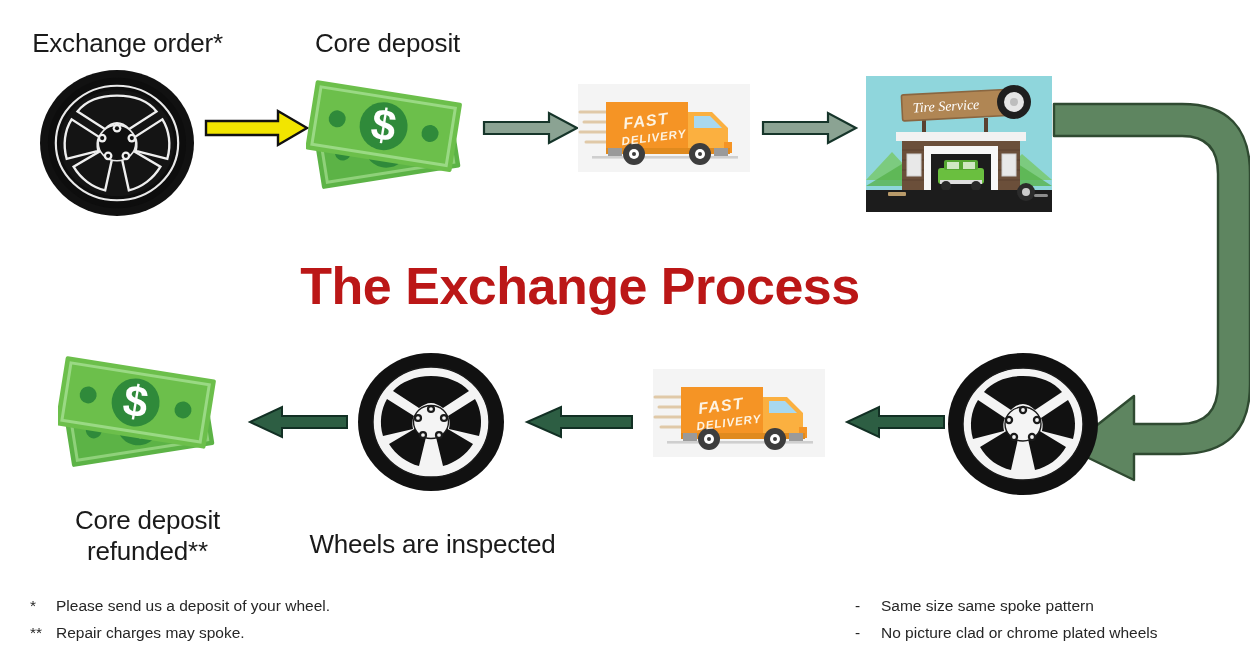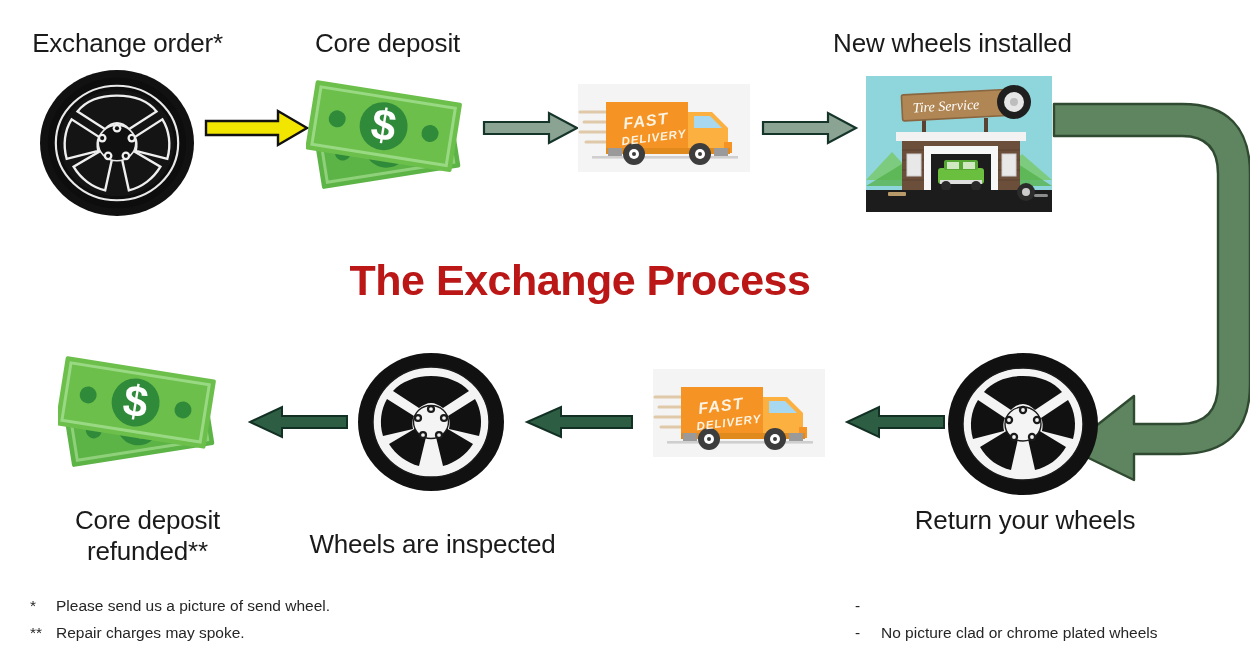--- a/index.html
+++ b/index.html
@@ -25,21 +25,21 @@
   .step-label {
     font-size: 26px;
     color: #1a1a1a;
     line-height: 1.18;
     text-align: center;
     white-space: pre-line;
     font-weight: 400;
     letter-spacing: -0.2px;
   }
   .title {
-    font-size: 43px;
+    font-size: 52px;
     font-weight: bold;
     color: #bb1717;
     letter-spacing: -0.5px;
     text-align: center;
     white-space: nowrap;
   }
   .foot-block {
     font-size: 15.5px;
     color: #262626;
     line-height: 1.75;
@@ -75,21 +75,20 @@
 </style>
 </head>
 <body>
 
 <div id="canvas">
 
   <div class="abs step-label" style="left:0px; top:28px; width:255px;">Exchange order*</div>
 
   <div class="abs step-label" style="left:280px; top:28px; width:215px;">Core deposit</div>
 
-  <div class="abs step-label" style="left:805px; top:28px; width:295px;">New wheels installed</div>
 
   <div class="wheel" style="left:38px; top:68px; width:158px; height:150px;">
     <svg viewBox="0 0 160 152">
       <g>
         <ellipse cx="80" cy="76" rx="78" ry="74" fill="#111111"></ellipse>
         <ellipse cx="80" cy="76" rx="70" ry="66" fill="#0d0d0d"></ellipse>
         <ellipse cx="80" cy="76" rx="62" ry="58" fill="none" stroke="#e9e9e9" stroke-width="2.2"></ellipse>
         <ellipse cx="80" cy="76" rx="58" ry="54" fill="#141414"></ellipse>
 
         <g fill="#efefef">
@@ -300,21 +299,20 @@
       <g fill="#f4f4f4">
         <circle cx="76" cy="58" r="1.9"></circle>
           <circle cx="90" cy="68" r="1.9"></circle>
         <circle cx="85" cy="85" r="1.9"></circle>
           <circle cx="67" cy="85" r="1.9"></circle>
         <circle cx="62" cy="68" r="1.9"></circle>
       </g>
     </svg>
   </div>
 
-  <div class="abs step-label" style="left:885px; top:505px; width:280px;">Return your wheels</div>
 
   <div class="arrow" style="left:845px; top:404px; width:100px; height:36px;">
     <svg viewBox="0 0 100 36" preserveAspectRatio="none">
       <path d="M99 12 L34 12 L34 3 L2 18 L34 33 L34 24 L99 24 Z" fill="#2d5e43" stroke="#123024" stroke-width="2" stroke-linejoin="miter"></path>
     </svg>
   </div>
 
   <div class="truck" style="left:653px; top:369px; width:172px; height:88px;">
     <svg viewBox="0 0 172 88">
       <rect x="0" y="0" width="172" height="88" fill="#f4f4f4"></rect>
@@ -409,31 +407,32 @@
       </g>
     </svg>
   </div>
 
   <div class="abs step-label" style="left:20px; top:505px; width:255px;">Core deposit
 refunded**</div>
 
   <div class="abs foot-block" style="left:30px; top:592px;">
     <div class="foot-row">
       <span class="foot-mark">*</span>
-      <span class="foot-text">Please send us a picture of send wheel.</span>
+      <span class="foot-text">Please send us a deposit of your wheel.</span>
     </div>
     <div class="foot-row">
       <span class="foot-mark">**</span>
       <span class="foot-text">Repair charges may spoke.</span>
     </div>
   </div>
 
   <div class="abs foot-block" style="left:855px; top:592px;">
     <div class="foot-row">
       <span class="foot-mark">-</span>
+      <span class="foot-text">Same size same spoke pattern</span>
     </div>
     <div class="foot-row">
       <span class="foot-mark">-</span>
       <span class="foot-text">No picture clad or chrome plated wheels</span>
     </div>
   </div>
 
 </div>
 
 </body></html>

